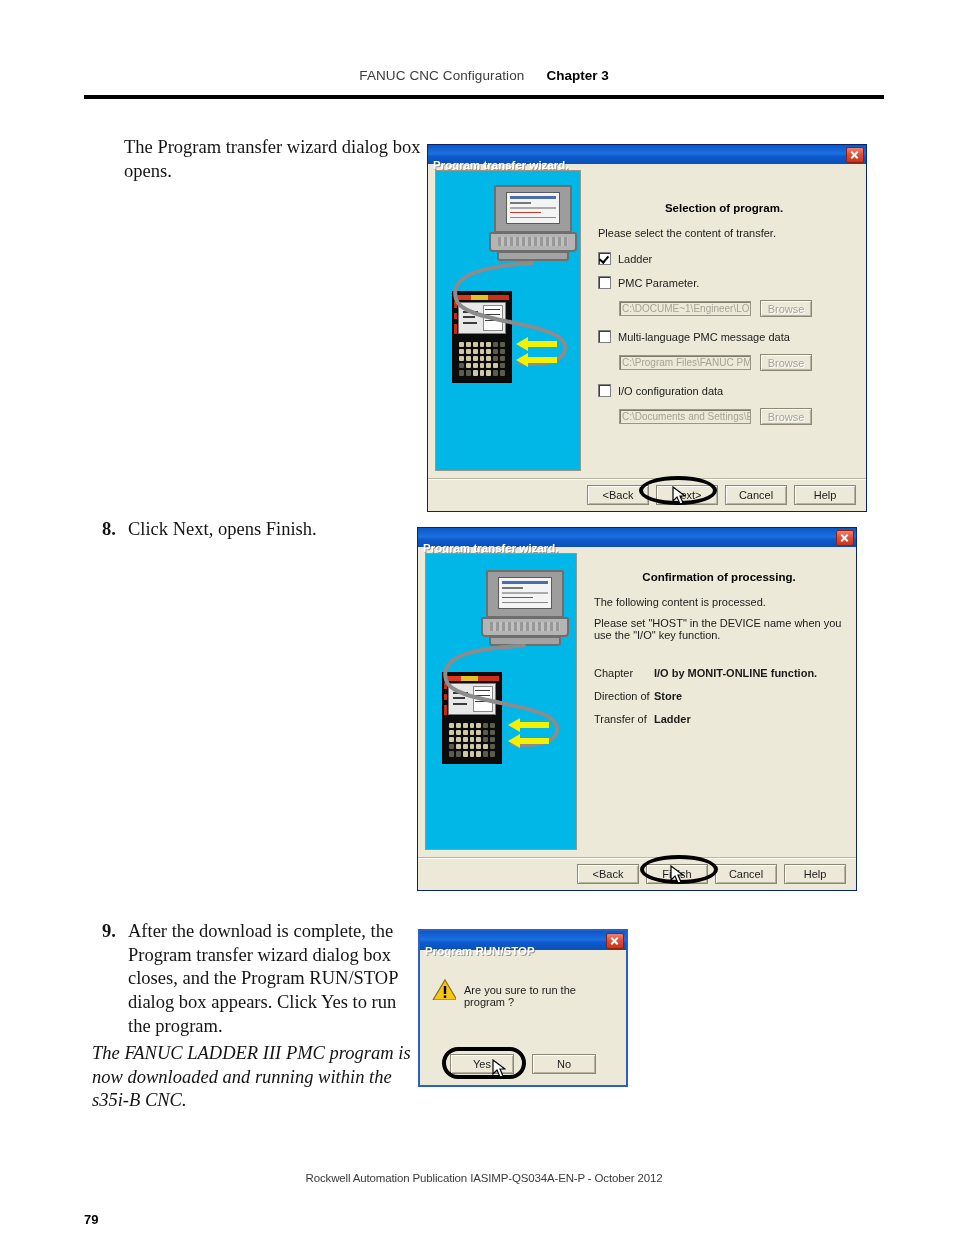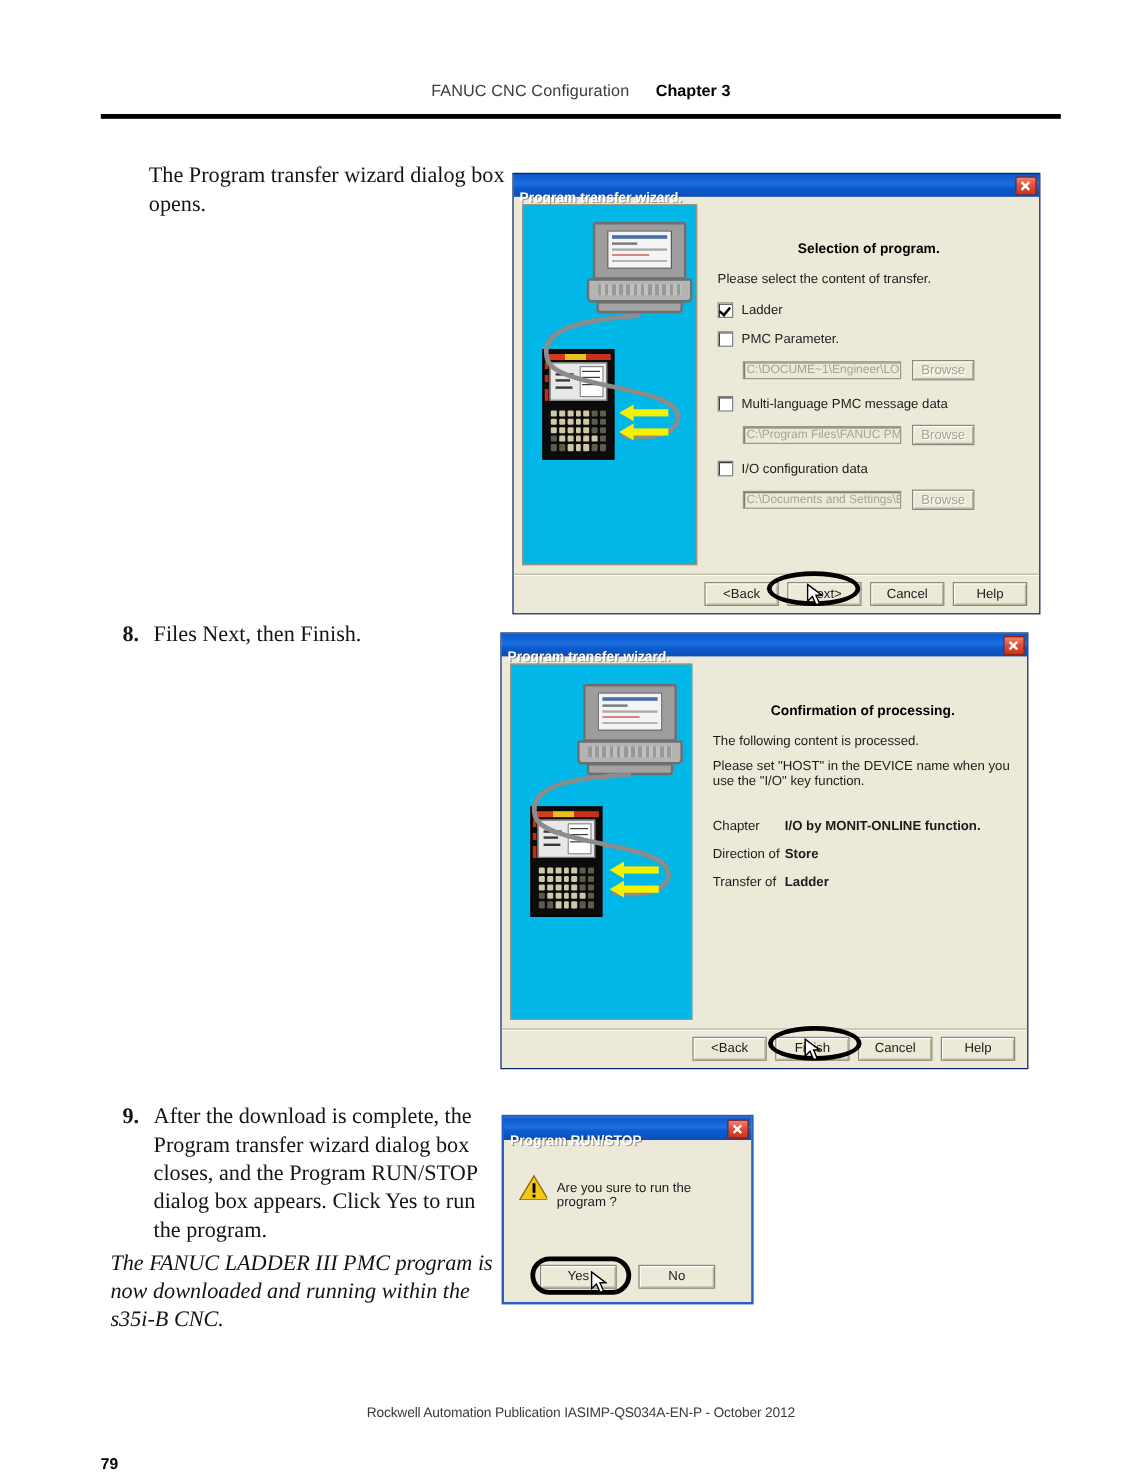--- a/index.html
+++ b/index.html
@@ -231,21 +231,21 @@
 <div class="hdr-row">
   <span class="hdr-chap-name">FANUC CNC Configuration</span>
   <span class="hdr-chap-num">Chapter 3</span>
 </div>
 <div class="hdr-rule"></div>
 
 <div class="txt txt-plain" id="t-intro">The Program transfer wizard dialog box opens.</div>
 
 <div class="step" id="s-step8">
   <span class="step-num">8.</span>
-  <span class="step-body">Files Next, then Finish.</span>
+  <span class="step-body">Click Next, opens Finish.</span>
 </div>
 
 <div class="step" id="s-step9">
   <span class="step-num">9.</span>
   <span class="step-body">After the download is complete, the Program transfer wizard dialog box closes, and the Program RUN/STOP dialog box appears. Click Yes to run the program.</span>
 </div>
 
 <div class="txt txt-plain" id="t-outro">The FANUC LADDER III PMC program is now downloaded and running within the s35i-B CNC.</div>
 
 <div class="dlg" style="left:427px; top:144px; width:440px; height:368px;">
@@ -469,21 +469,21 @@
       </svg>
 
       <svg class="arrow" style="left:80px; top:162px;" width="46" height="34">
         <polygon points="2,9 14,2 14,16" fill="#f5f000"></polygon>
         <rect x="13" y="6" width="30" height="6" fill="#f5f000"></rect>
         <polygon points="2,25 14,18 14,32" fill="#f5f000"></polygon>
         <rect x="13" y="22" width="30" height="6" fill="#f5f000"></rect>
       </svg>
     </div>
 
-    <div class="pane" style="left:176px; top:40px; width:250px;">
+    <div class="pane" style="left:176px; top:24px; width:250px;">
       <div class="pane-h">Confirmation of processing.</div>
       <div class="conf-p">The following content is processed.</div>
       <div class="conf-p" style="margin-bottom:26px;">Please set "HOST" in the DEVICE name when you use the "I/O" key function.</div>
 
       <div class="conf-kv">
         <span class="conf-k">Chapter</span>
         <span class="conf-v">I/O by MONIT-ONLINE function.</span>
       </div>
       <div class="conf-kv">
         <span class="conf-k">Direction of</span>

